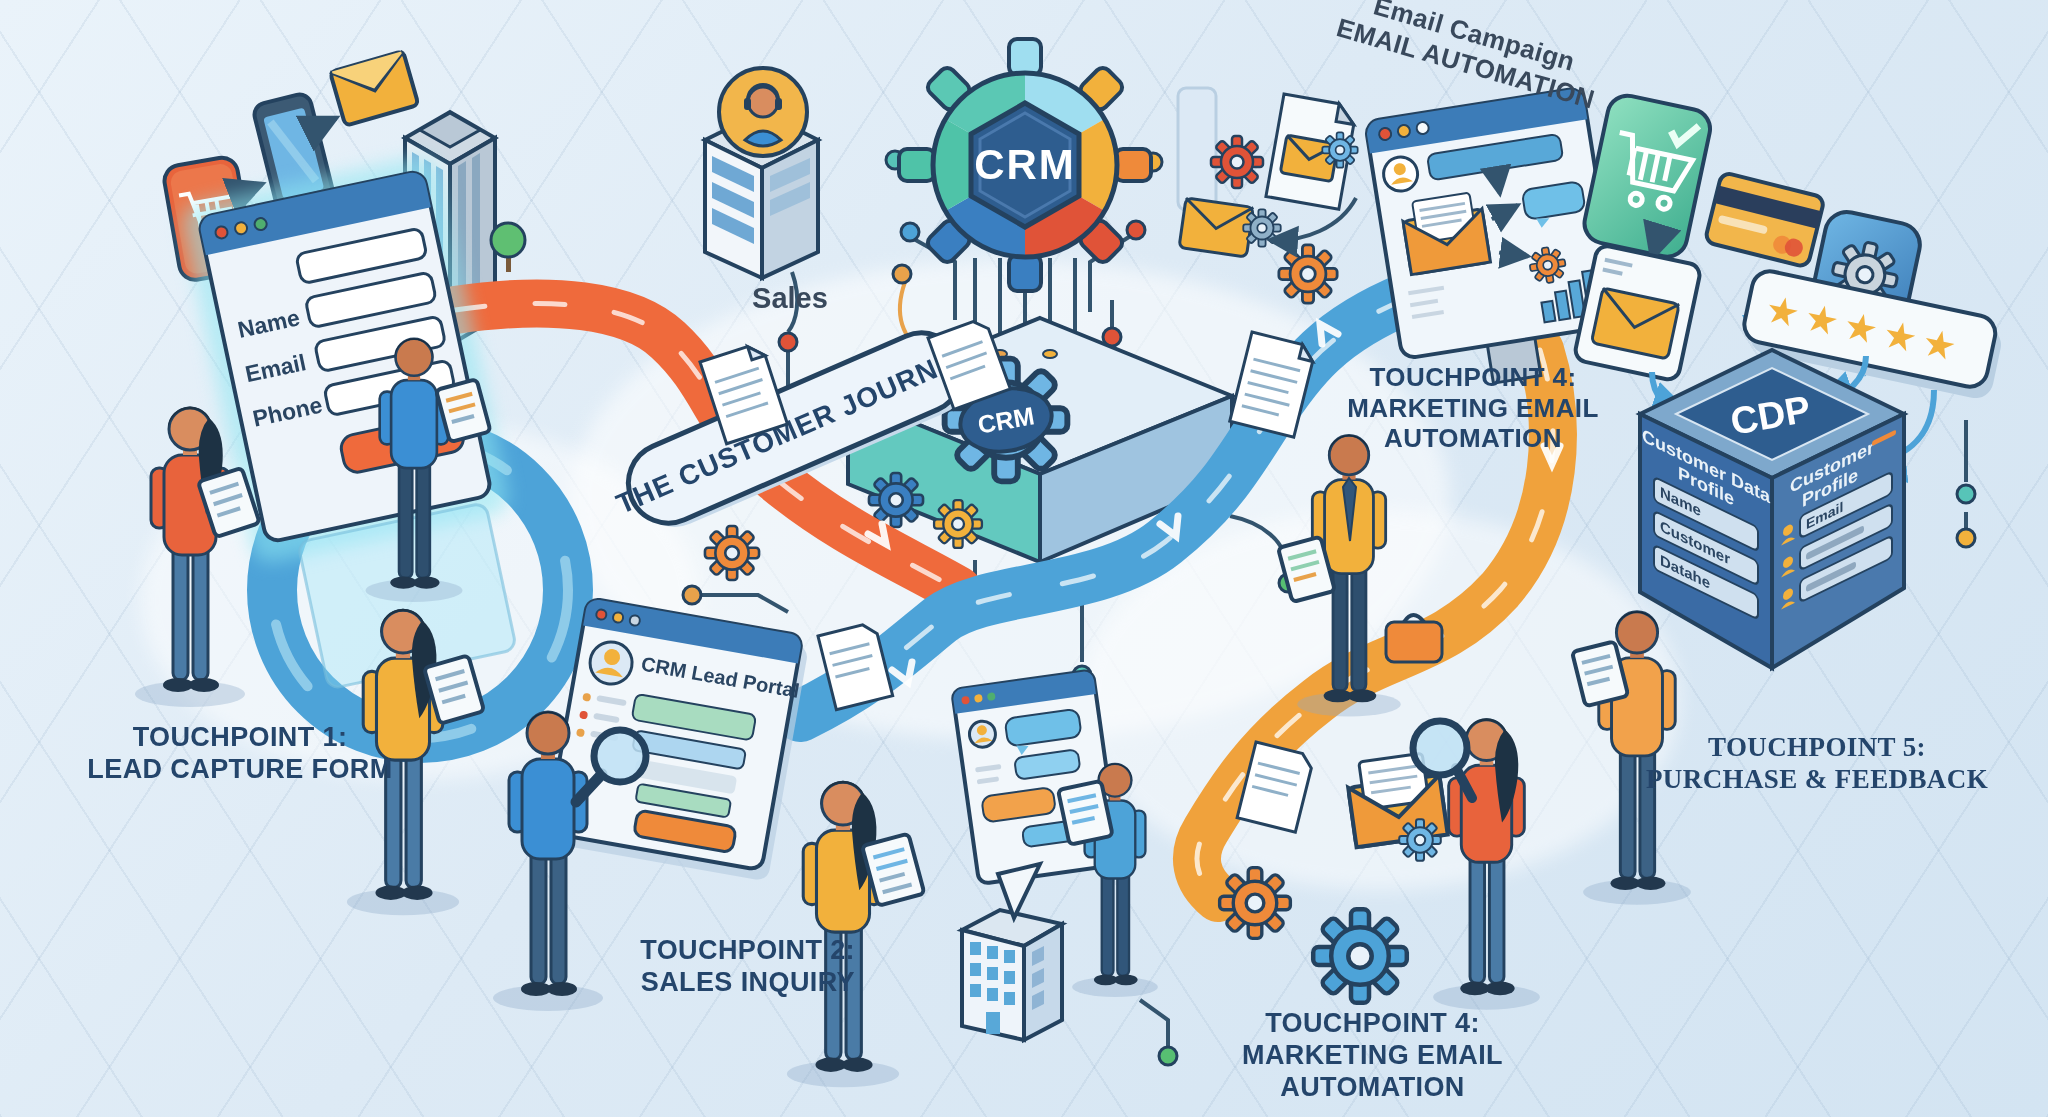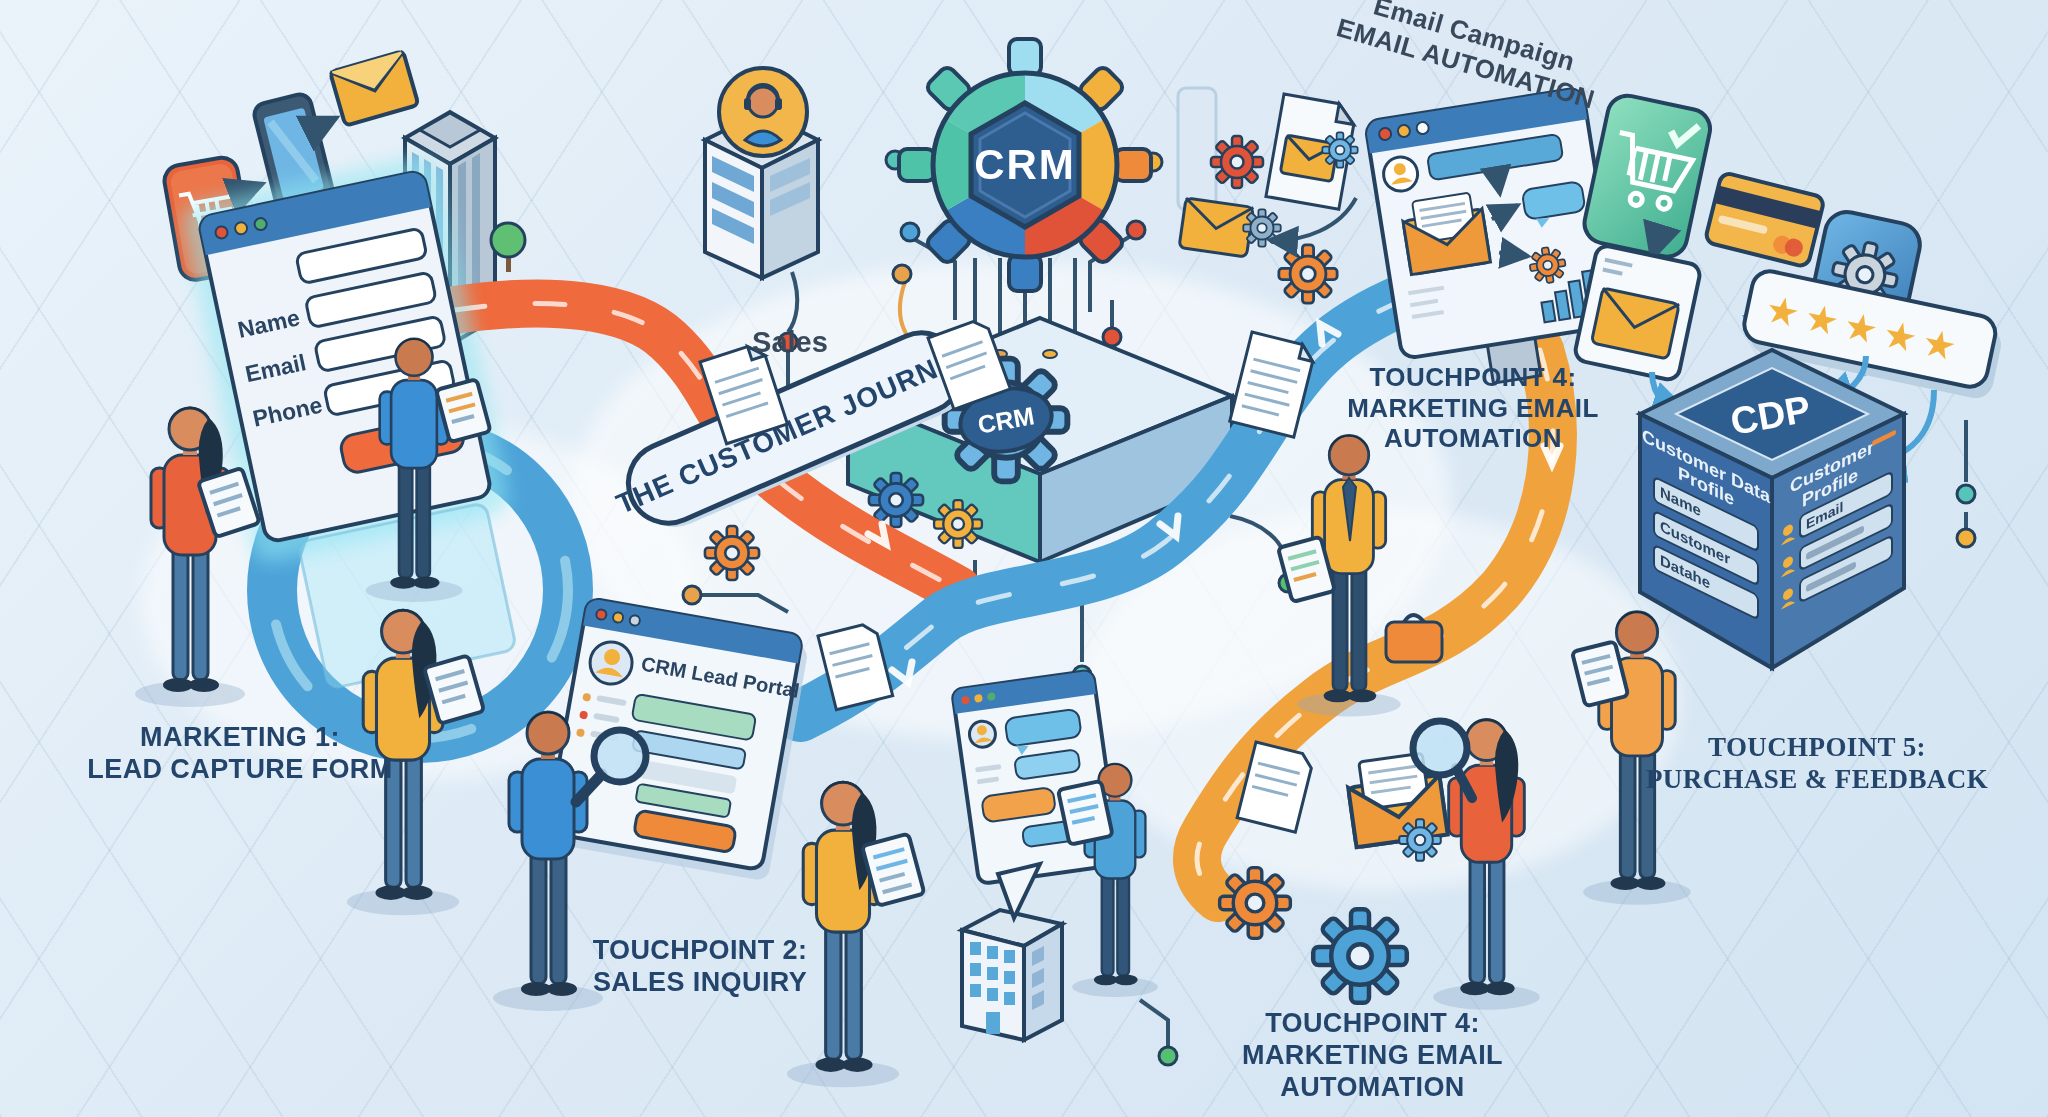--- a/index.html
+++ b/index.html
@@ -7,21 +7,21 @@
     background:
       repeating-linear-gradient(57deg, rgba(130,160,190,.14) 0 2px, transparent 2px 118px),
       repeating-linear-gradient(-57deg, rgba(130,160,190,.14) 0 2px, transparent 2px 118px),
       linear-gradient(135deg,#eaf3fa 0%,#ddeaf5 45%,#d3e4f2 100%);}
   .scene > svg{position:absolute;left:0;top:0;}
   .tp-label{position:absolute;white-space:pre-line;text-align:center;font-weight:800;
     font-size:27px;line-height:1.18;color:#24456b;letter-spacing:.4px;}
   .soft-label{color:#39495c;font-weight:700;}
   .rot17{transform:rotate(16deg);}
   .small26{font-size:26px;}
-  .sales-label{position:absolute;font-size:29px;font-weight:700;color:#39495c;text-align:center;margin-top:44px;}
+  .sales-label{position:absolute;font-size:29px;font-weight:700;color:#39495c;text-align:center;}
 </style>
 </head>
 <body>
 
 <div class="scene">
 <svg width="2048" height="1117" viewBox="0 0 2048 1117">
 <defs>
   <marker id="mNavy" markerWidth="10" markerHeight="10" refX="7" refY="4" orient="auto">
     <path d="M0,0 L8,4 L0,8 Z" fill="#33546e"></path>
   </marker>
@@ -635,23 +635,23 @@
 <g transform="translate(1572,652) rotate(-14)">
   <rect width="44" height="56" rx="5" fill="#f6fafc" stroke="#24425f" stroke-width="4"></rect>
   <g stroke="#8fb0c8" stroke-width="4">
           <line x1="7" y1="13" x2="36" y2="13"></line>
           <line x1="7" y1="24" x2="36" y2="24"></line>
           <line x1="7" y1="35" x2="30" y2="35"></line>
         </g>
 </g>
 </svg>
 
-<div class="tp-label" style="left:60px;top:722px;width:360px;">MARKETING 1:
+<div class="tp-label" style="left:60px;top:722px;width:360px;">TOUCHPOINT 1:
 LEAD CAPTURE FORM</div>
-<div class="tp-label" style="left:545px;top:935px;width:310px;">TOUCHPOINT 2:
+<div class="tp-label" style="left:545px;top:935px;width:310px;text-align:right;">TOUCHPOINT 2:
 SALES INQUIRY</div>
 <div class="tp-label small26" style="left:1308px;top:362px;width:330px;">TOUCHPOINT 4:
 MARKETING EMAIL
 AUTOMATION</div>
 <div class="tp-label" style="left:1200px;top:1008px;width:345px;">TOUCHPOINT 4:
 MARKETING EMAIL
 AUTOMATION</div>
 <div class="tp-label" style="left:1592px;top:732px;width:450px;font-family:Liberation Serif, serif;">TOUCHPOINT 5:
 PURCHASE &amp; FEEDBACK</div>
 <div class="sales-label" style="left:730px;top:282px;width:120px;">Sales</div>

